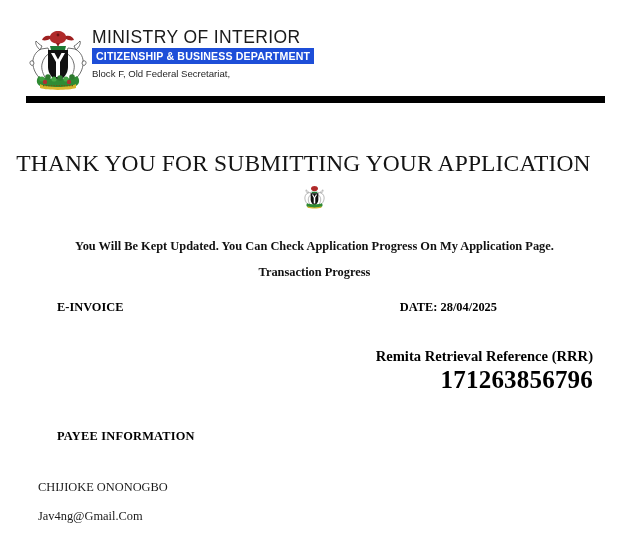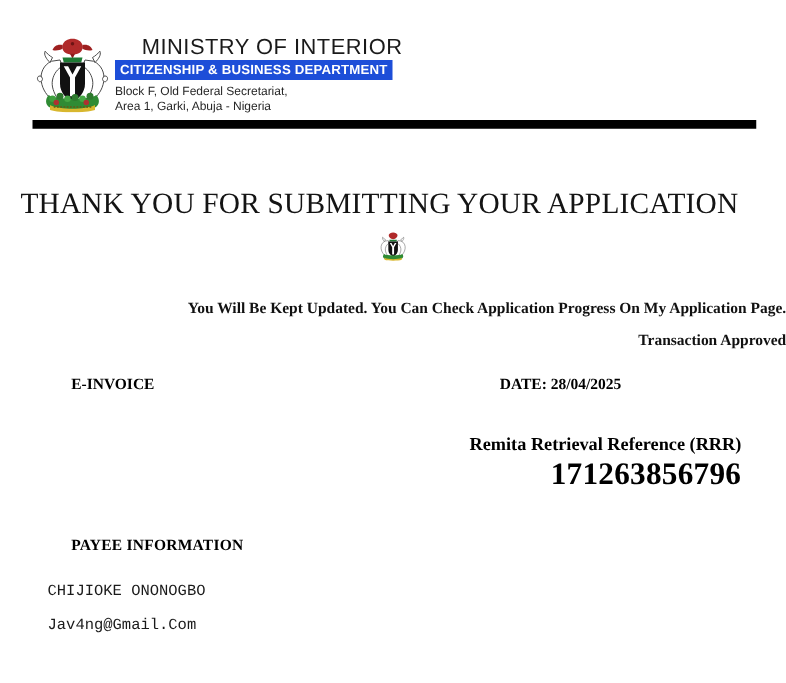--- a/index.html
+++ b/index.html
@@ -39,21 +39,20 @@
     top: 28px;
     width: 230px;
   }
   .ministry-name {
     font-family: "Liberation Sans", "DejaVu Sans", sans-serif;
     font-size: 17.5px;
     letter-spacing: 0.4px;
     line-height: 18px;
     color: #1a1a1a;
     white-space: nowrap;
-    text-align: right;
   }
   .dept-banner {
     margin-top: 2px;
     background: #1d4ed8;
     color: #ffffff;
     font-family: "Liberation Sans", "DejaVu Sans", sans-serif;
     font-weight: bold;
     font-size: 10.6px;
     letter-spacing: 0.15px;
     line-height: 14px;
@@ -97,21 +96,21 @@
     top: 184px;
     width: 23px;
     height: 25px;
   }
 
   .notice {
     position: absolute;
     left: 0;
     top: 240px;
     width: 629px;
-    text-align: right;
+    text-align: center;
     font-weight: bold;
     font-size: 12.4px;
     line-height: 13px;
     color: #111111;
   }
   .notice .line2 {
     margin-top: 13px;
   }
 
   .invoice-row {
@@ -176,23 +175,22 @@
     width: 300px;
   }
   .field-label {
     font-weight: bold;
     font-size: 12.4px;
     line-height: 15px;
   }
   .field-value {
     font-size: 12.4px;
     line-height: 15px;
-    margin-top: 0;
+    margin-top: 14px;
     color: #1a1a1a;
-    font-family: Liberation Mono, monospace;
   }
   .field-group + .field-group {
     margin-top: 12px;
   }
 </style>
 </head>
 <body>
 
 <div class="letterhead">
 
@@ -246,21 +244,20 @@
       <path d="M12 57 C20 61 40 61 48 57 L48 61 C40 63.5 20 63.5 12 61 Z" fill="#d8b72e"></path>
       <path d="M15 58.6 L45 58.6" stroke="#6a5a12" stroke-width="1.1" stroke-dasharray="1.4 1.2"></path>
     </svg>
   </div>
 
   <div class="masthead">
     <div class="ministry-name">MINISTRY OF INTERIOR</div>
     <div class="dept-banner">CITIZENSHIP &amp; BUSINESS DEPARTMENT</div>
     <div class="address">
       <div>Block F, Old Federal Secretariat,</div>
-      <div>Area 1, Garki, Abuja - Nigeria</div>
     </div>
   </div>
 </div>
 
 <div class="rule-bar"></div>
 
 <div class="doc-title">THANK YOU FOR SUBMITTING YOUR APPLICATION</div>
 
 <div class="crest-small">
   <svg viewBox="0 0 60 63" width="23" height="25" aria-hidden="true">
@@ -280,21 +277,21 @@
     <path d="M20 23 L40 23 L40 40 C40 47 35 52 30 55 C25 52 20 47 20 40 Z" fill="#111111"></path>
     <path d="M23 26 L28 35 L28 50 L32 50 L32 35 L37 26 L33.5 26 L30 32.5 L26.5 26 Z" fill="#ffffff"></path>
     <path d="M11 49 C8 52 8 57 12 59 C18 62 42 62 48 59 C52 57 52 52 49 49
              C44 53 16 53 11 49 Z" fill="#2f8b34"></path>
     <path d="M12 57 C20 61 40 61 48 57 L48 61 C40 63.5 20 63.5 12 61 Z" fill="#d8b72e"></path>
   </svg>
 </div>
 
 <div class="notice">
   <div class="line1">You Will Be Kept Updated. You Can Check Application Progress On My Application Page.</div>
-  <div class="line2">Transaction Approved</div>
+  <div class="line2">Transaction Progress</div>
 </div>
 
 <div class="invoice-row">
   <div class="invoice-label">E-INVOICE</div>
   <div class="invoice-date">DATE: 28/04/2025</div>
 </div>
 
 <div class="rrr-block">
   <div class="rrr-caption">Remita Retrieval Reference (RRR)</div>
   <div class="rrr-value">171263856796</div>

